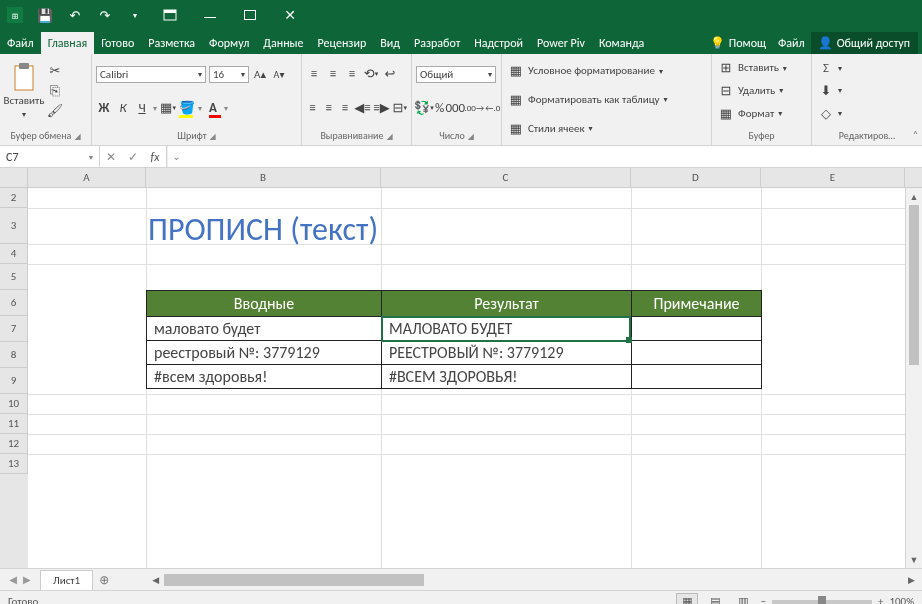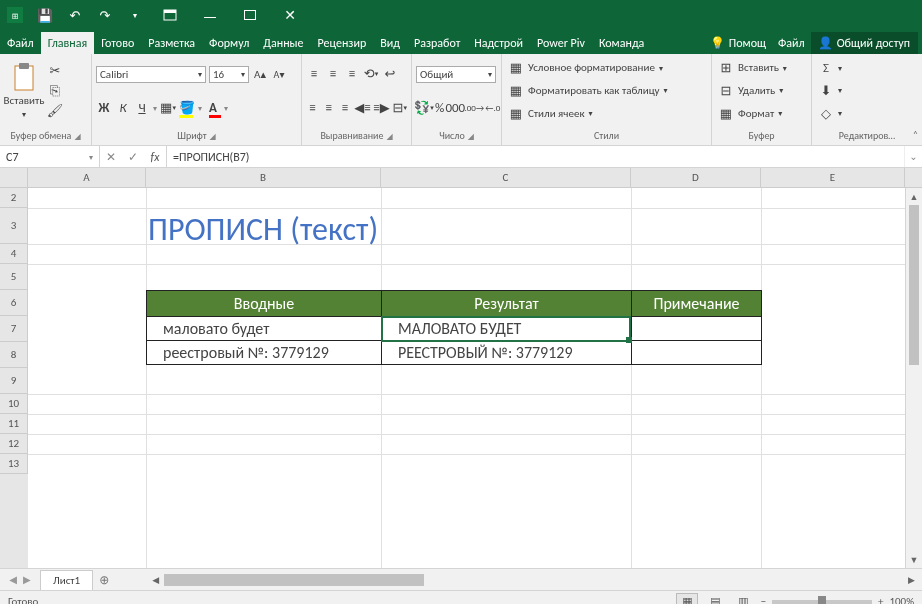--- a/index.html
+++ b/index.html
@@ -51,21 +51,21 @@
   .colh { border-right:1px solid #ccc; text-align:center; font-size:11px; color:#555; line-height:20px; }
   .rowhs { width:28px; background:#e6e6e6; }
   .rowh { height:20px; border-bottom:1px solid #ccc; border-right:1px solid #ccc; text-align:center; font-size:11px; color:#555; line-height:20px;}
   .rowh.big { height: 36px; line-height:36px; width:28px;}
   .rowh.med { height: 26px; line-height:26px;}
   .cells { position:relative; flex:1; background:#fff; }
   .gridline-v, .gridline-h { position:absolute; background:#e0e0e0; }
 
   .maintitle { position:absolute; left:120px; top:22px; font-size:32px; font-family: Calibri, Arial; color:#4472c4; font-weight:normal;}
   .thead td { background:#548235; color:#fff; text-align:center; border:1px solid #222; font-size:16px; font-family: Calibri; padding: 3px 0;}
-  .tbody td { border:1px solid #222; font-size:16px; font-family:Calibri; padding:2px 16px; background:#fff;}
+  .tbody td { border:1px solid #222; font-size:16px; font-family:Calibri; padding:2px 7px; background:#fff;}
   .sheet-table { border-collapse:collapse; position:absolute;border-radius:13px;}
 
   .sel-cell { position:absolute; border:2px solid #217346; }
   .sel-handle { position:absolute; width:6px; height:6px; background:#217346; right:-3px; bottom:-3px;}
 
   .vscroll { width:17px; background:#f1f1f1; border-left:1px solid #d4d4d4; display:flex; flex-direction:column;}
   .vscroll .arr { height:17px; display:flex; align-items:center; justify-content:center; color:#666; font-size:9px;}
   .vscroll .thumb { flex: 0 0 160px; background:#c1c1c1; margin:0 3px;}
   .vscroll .track { flex:1;}
 
@@ -269,23 +269,20 @@
           <span class="ico">▦</span>
           <span>Форматировать как таблицу</span>
           <span style="font-size:8px;">▾</span>
         </div>
       <div class="btnline">
           <span class="ico">▦</span>
           <span>Стили ячеек</span>
           <span style="font-size:8px;">▾</span>
         </div>
     </div>
-    <div class="group-label">
-        <span>Стили</span>
-      </div>
   </div>
 
   <div class="group" style="width:100px;">
     <div class="group-body" style="gap:1px;">
       <div class="btnline">
           <span class="ico">⊞</span>
           <span>Вставить</span>
           <span style="font-size:8px;">▾</span>
         </div>
       <div class="btnline">
@@ -329,23 +326,20 @@
 <div class="namebox-row">
   <div class="namebox">
       <span>C7</span>
       <span style="font-size:8px;color:#888;">▾</span>
     </div>
   <div class="fxbtns">
     <div class="fxbtn">✕</div>
     <div class="fxbtn">✓</div>
     <div class="fxbtn fx">fx</div>
   </div>
-  <div class="fbar">
-      <span>=ПРОПИСН(B7)</span>
-    </div>
   <div class="fbar-expand">⌄</div>
 </div>
 
 <div>
   <div class="grid-cols">
     <div class="selall"></div>
     <div class="colh" style="width:118px;">A</div>
     <div class="colh" style="width:235px;">B</div>
     <div class="colh" style="width:250px;">C</div>
     <div class="colh" style="width:130px;">D</div>
@@ -392,20 +386,25 @@
         <tr class="tbody">
           <td>маловато будет</td>
           <td>МАЛОВАТО БУДЕТ</td>
           <td></td>
         </tr>
         <tr class="tbody">
           <td>реестровый №: 3779129</td>
           <td>РЕЕСТРОВЫЙ №: 3779129</td>
           <td></td>
         </tr>
+        <tr class="tbody">
+          <td>#всем здоровья!</td>
+          <td>#ВСЕМ ЗДОРОВЬЯ!</td>
+          <td></td>
+        </tr>
       </tbody>
         </table>
 
       <div class="sel-cell" style="left:353px; top:128px; width:250px; height:26px;">
         <div class="sel-handle"></div>
       </div>
     </div>
     <div class="vscroll">
       <div class="arr">▲</div>
       <div class="thumb"></div>

